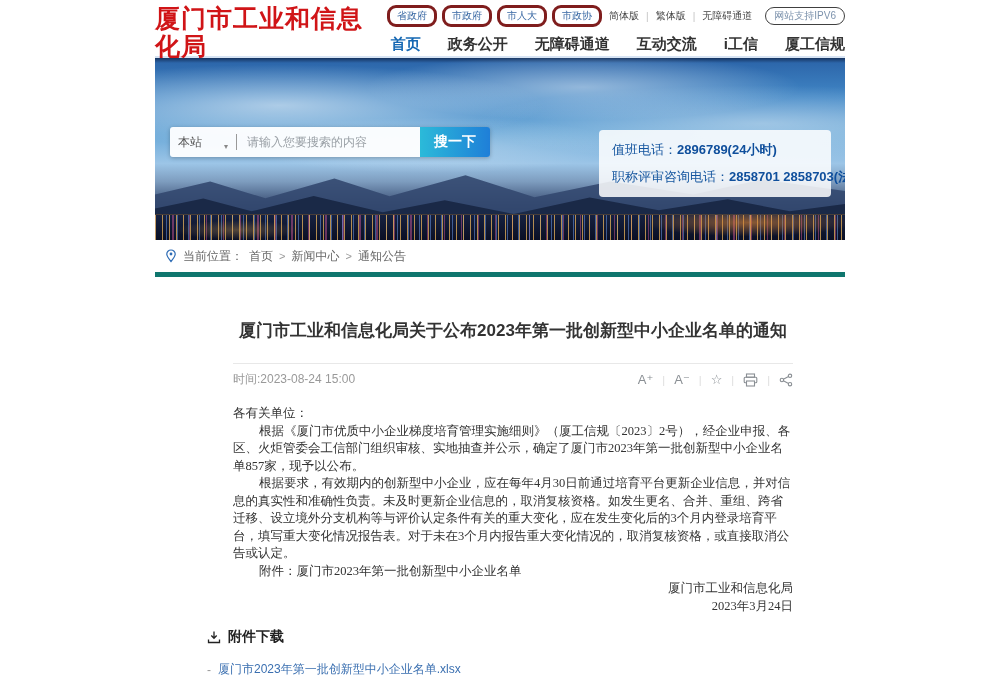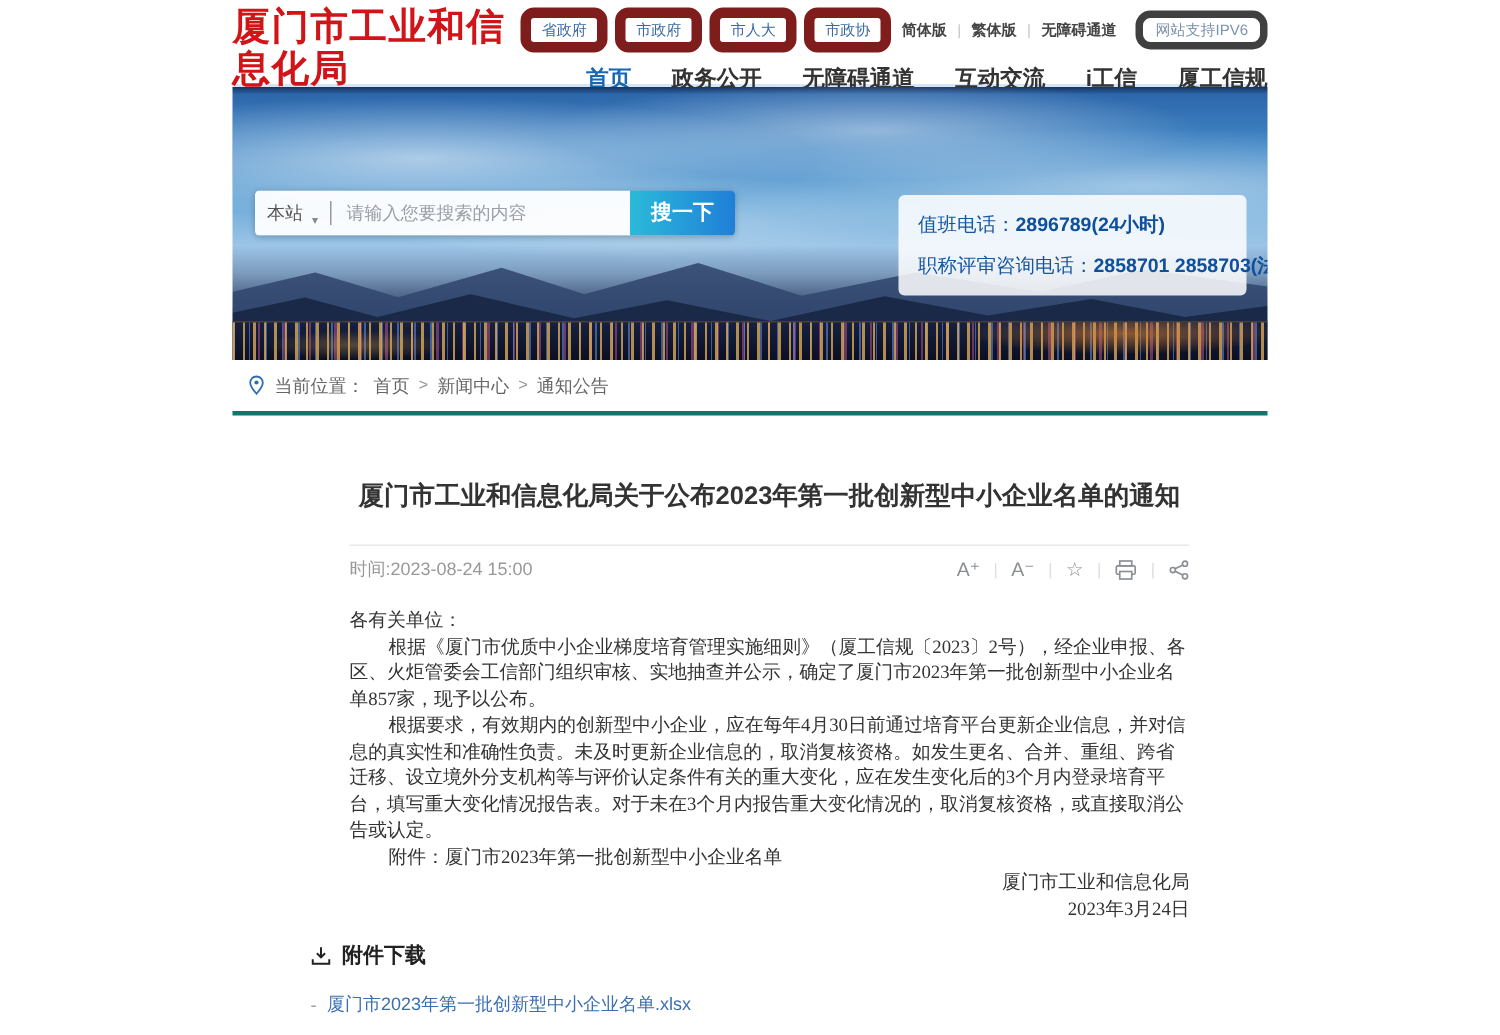--- a/index.html
+++ b/index.html
@@ -10,24 +10,24 @@
   }
   .page { width:690px; margin:0 auto; position:relative; }
 
   
   .header { height:58px; display:flex; justify-content:space-between; border-bottom:2px solid #d7e4f4; padding-top:4px; }
   .brand { cursor:pointer; }
   .brand-title { color:#d01417; font-size:25px; font-weight:bold; letter-spacing:1px; line-height:28px; }
   .brand-domain { font-size:12px; font-weight:bold; color:#4a4a4a; margin-top:0px; }
   .header-right { display:flex; flex-direction:column; align-items:flex-end; }
   .toprow { display:flex; align-items:center; gap:5px; font-size:10px; margin-top:1px; }
-  .pill { border:7px solid #7f1d1d; color:#3a69a4; border-radius:9px; padding:1px 7px; white-space:nowrap; cursor:pointer; }
-  .toptext { color:#444; padding:0 2px; white-space:nowrap; cursor:pointer;font-weight:bold; }
+  .pill { border:3px solid #7f1d1d; color:#3a69a4; border-radius:9px; padding:1px 7px; white-space:nowrap; cursor:pointer; }
+  .toptext { color:#444; padding:0 2px; white-space:nowrap; cursor:pointer; }
   .topsep { color:#c4c4c4; }
-  .ipv6 { border:5px solid #404040; color:#7d93ad; border-radius:10px; padding:1px 8px; margin-left:6px; white-space:nowrap; cursor:pointer; }
+  .ipv6 { border:1px solid #404040; color:#7d93ad; border-radius:10px; padding:1px 8px; margin-left:6px; white-space:nowrap; cursor:pointer; }
   .mainnav { display:flex; gap:27px; font-size:15px; font-weight:bold; color:#333; margin-top:8px; }
   .mainnav .nav-item { cursor:pointer; white-space:nowrap; }
   .nav-active { color:#1668b3; }
 
   
   .banner { position:relative; height:182px; overflow:hidden;
     background:linear-gradient(180deg,#16335f 0,#2d67ab 5px,#4187c6 22%,#6ba9d8 42%,#9cc5e7 58%,#7d9cbe 68%,#32456b 82%,#121c38 100%); }
   .clouds { position:absolute; inset:0;
     background:
       radial-gradient(55% 32% at 18% 26%, rgba(255,255,255,.55), transparent 70%),
@@ -44,38 +44,38 @@
     background:
       radial-gradient(150px 20px at 86% 30%, rgba(255,150,50,.6), transparent 70%),
       radial-gradient(90px 14px at 12% 60%, rgba(255,190,90,.35), transparent 70%),
       repeating-linear-gradient(90deg, rgba(255,195,95,.8) 0 1.5px, transparent 1.5px 7px),
       repeating-linear-gradient(90deg, rgba(120,170,255,.55) 0 1px, transparent 1px 11px),
       repeating-linear-gradient(90deg, rgba(255,105,180,.45) 0 1.5px, transparent 1.5px 17px); }
 
   .searchbar { position:absolute; left:15px; top:69px; display:flex; height:30px; border-radius:3px; overflow:hidden;
     box-shadow:0 1px 4px rgba(0,0,0,.25); }
   .search-left { background:rgba(255,255,255,.95); display:flex; align-items:center; width:250px; padding:0 8px; }
-  .scope { font-size:12px; color:#555; display:flex; align-items:flex-end; gap:6px; cursor:pointer; white-space:nowrap; }
+  .scope { font-size:12px; color:#555; display:flex; align-items:flex-end; gap:22px; cursor:pointer; white-space:nowrap; }
   .scope-caret { font-size:8px; color:#888; }
   .vline { width:1px; height:16px; background:#999; margin:0 8px; }
   .search-input { border:none; outline:none; background:transparent; font-size:12px; color:#333; width:165px;
     font-family:"Liberation Sans","DejaVu Sans",sans-serif; }
   .search-input::placeholder { color:#9aa0a6; }
   .search-btn { width:70px; background:linear-gradient(90deg,#2bbad9,#1f7fd8); color:#fff; font-size:14px; font-weight:bold;
     display:flex; align-items:center; justify-content:center; border:none; cursor:pointer;
     font-family:"Liberation Sans","DejaVu Sans",sans-serif; }
 
   .hotlines { position:absolute; right:14px; top:72px; width:232px; background:rgba(255,255,255,.85); border-radius:4px;
     padding:11px 13px; display:flex; flex-direction:column; gap:9px; font-size:13px; color:#15569f; }
   .hotline { white-space:nowrap; }
   .hotline .hl-value { font-weight:bold; color:#0f4f9c; }
 
   
   .breadcrumb { height:37px; display:flex; align-items:center; gap:6px; font-size:12px; color:#666;
-    border-bottom:3px solid #0f766e; padding-left:10px; }
+    border-bottom:5px solid #0f766e; padding-left:10px; }
   .crumb-link { cursor:pointer; }
   .crumb-sep { color:#999; font-size:11px; }
   .pin-icon { display:inline-flex; }
 
   
   .article { width:560px; margin-left:78px;margin-top:28px; }
   .article-title { margin-top:42px; text-align:center; font-size:17px; font-weight:bold; color:#333; line-height:23px; }
   .meta-divider { border-top:1px solid #e8e8e8; margin-top:21px; }
   .meta { display:flex; justify-content:space-between; align-items:center; padding:7px 0 6px 0; font-size:12px; color:#999; }
   .tools { display:flex; align-items:center; gap:9px; color:#8a8f94; }

